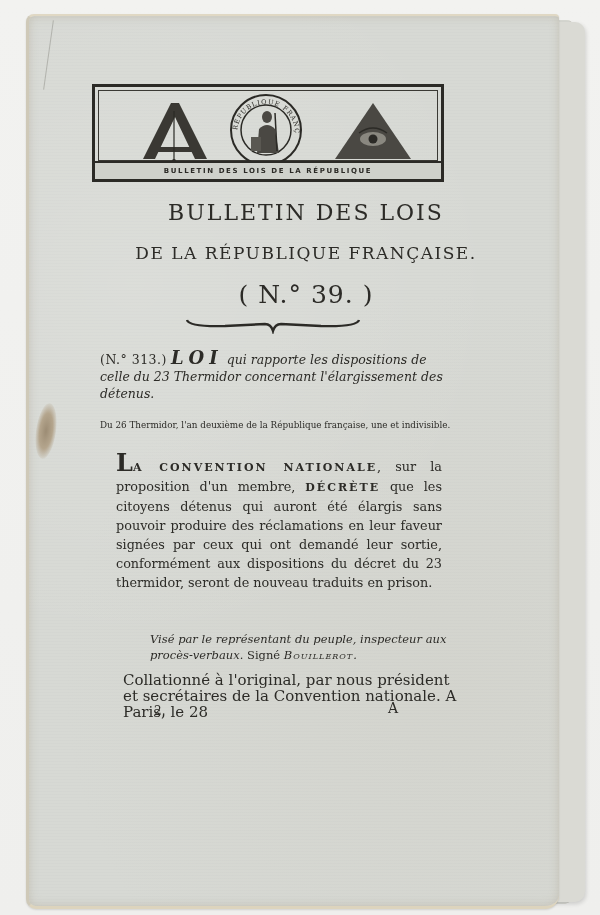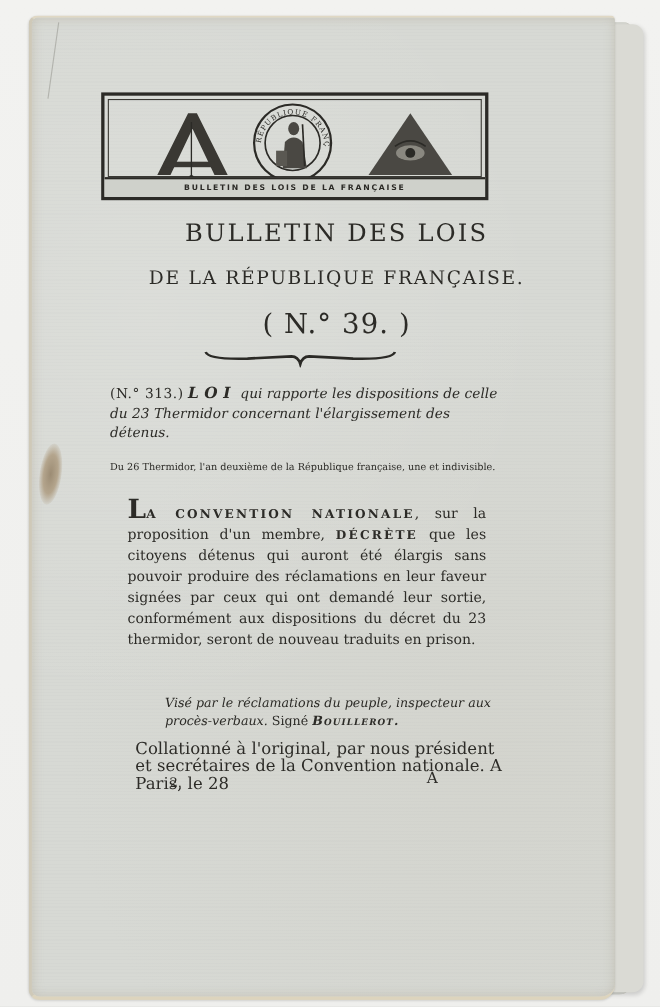--- a/index.html
+++ b/index.html
@@ -63,40 +63,40 @@
     .title-1 { top: 200px; font-size: 22px; letter-spacing: 2px; padding-left: 6px; }
     .title-2 { top: 243px; font-size: 17px; letter-spacing: 1.5px; padding-left: 6px; }
     .title-3 { top: 280px; font-size: 25px; letter-spacing: 1px; padding-left: 6px; }
     .brace { position:absolute; left:185px; top:318px; width:176px; height:16px; }
 
     .law-head {
       position:absolute; left:100px; top:349px; width:358px;
       font-size: 12.5px; line-height: 17px; color:#2c2b27;
     }
     .law-head .num { font-style: normal; letter-spacing: .5px; }
-    .law-head .loi { font-style: italic; font-weight: bold; letter-spacing: 5px; font-size: 14px; }
+    .law-head .loi { font-style: italic; font-weight: bold; letter-spacing: 5px; font-size: 18px; }
     .law-head .desc { font-style: italic; }
 
     .dateline {
       position:absolute; left:100px; top:420px; width:370px;
       font-size: 8.8px; color:#2c2b27; white-space: nowrap;
     }
     .body-text {
       position:absolute; left:100px; top:438px; width:358px;
       font-size: 12.8px; line-height: 19px; color:#2c2b27; text-align: justify;
     }
     .body-text p { margin: 16px; }
     .body-text .p2 { text-indent: 22px; }
     .dropcap { font-size: 24px; line-height: 18px; font-weight: bold; }
     .sc { font-variant: small-caps; letter-spacing: 2px; font-size: 11px; font-weight: bold; }
     .visa {
       position:absolute; left:150px; top:631px; width:310px;
       font-size: 11.5px; line-height: 16px; color:#2c2b27; font-style: italic; text-align: left;
     }
-    .visa .nm { font-variant: small-caps; letter-spacing: 1px; font-weight: bold; }
+    .visa .nm { font-variant: small-caps; letter-spacing: 1px; }
     .visa .pl { font-style: normal; text-align: right; }
     .collat {
       position:absolute; left:123px; top:672px; width:340px;
       font-size: 15px; line-height: 16px; color:#2c2b27;
     }
     .sig-left { position:absolute; left:154px; top:704px; font-size: 12px; color:#2c2b27; }
     .sig-right { position:absolute; left:388px; top:700px; font-size: 14px; color:#2c2b27; }
   </style>
 </head>
 <body>
@@ -128,21 +128,21 @@
     <path d="M28 60 L30 36 Q38 28 46 36 L50 60 Z" fill="#4a4843"></path>
     <rect x="22" y="44" width="10" height="14" fill="#5a5852"></rect>
     <line x1="46" y1="20" x2="48" y2="58" stroke="#2b2a26" stroke-width="1.5"></line>
   </svg>
   <svg class="eye-triangle" viewBox="0 0 80 60">
     <polygon points="40,2 78,58 2,58" fill="#4a4843"></polygon>
     <ellipse cx="40" cy="38" rx="13" ry="7" fill="#8a8880"></ellipse>
     <circle cx="40" cy="38" r="4.5" fill="#2b2a26"></circle>
     <path d="M26 32 Q40 22 54 32" stroke="#2b2a26" stroke-width="1.5" fill="none"></path>
   </svg>
-  <div class="masthead-band">BULLETIN DES LOIS DE LA FRANÇAISE</div>
+  <div class="masthead-band">BULLETIN DES LOIS DE LA RÉPUBLIQUE</div>
 </div>
 
 <div class="title title-1">BULLETIN DES LOIS</div>
 <div class="title title-2">DE LA RÉPUBLIQUE FRANÇAISE.</div>
 <div class="title title-3">( N.° 39. )</div>
 <svg class="brace" viewBox="0 0 176 16">
   <path d="M2 2 Q4 9 40 8 L80 6 Q86 6 88 13 Q90 6 96 6 L136 8 Q172 9 174 2" fill="none" stroke="#2b2a26" stroke-width="2.4"></path>
 </svg>
 
 <div class="law-head">
@@ -151,18 +151,18 @@
   <span class="desc">qui rapporte les dispositions de celle du 23 Thermidor concernant l'élargissement des détenus.</span>
 </div>
 
 <div class="dateline">Du 26 Thermidor, l'an deuxième de la République française, une et indivisible.</div>
 
 <div class="body-text">
   <p><span class="dropcap">L</span><span class="sc">A CONVENTION NATIONALE</span><span>, sur la proposition d'un membre, </span><span class="sc">DÉCRÈTE</span><span> que les citoyens détenus qui auront été élargis sans pouvoir produire des réclamations en leur faveur signées par ceux qui ont demandé leur sortie, conformément aux dispositions du décret du 23 thermidor, seront de nouveau traduits en prison.</span></p>
 </div>
 
 <div class="visa">
-  <span>Visé par le réclamations du peuple, inspecteur aux procès-verbaux.</span><span class="pl"> Signé </span><span class="nm">Bouillerot.</span>
+  <span>Visé par le représentant du peuple, inspecteur aux procès-verbaux.</span><span class="pl"> Signé </span><span class="nm">Bouillerot.</span>
 </div>
 
 <div class="collat">Collationné à l'original, par nous président et secrétaires de la Convention nationale. A Paris, le 28</div>
 <div class="sig-left">2.</div>
 <div class="sig-right">A</div>
 
 </body></html>

